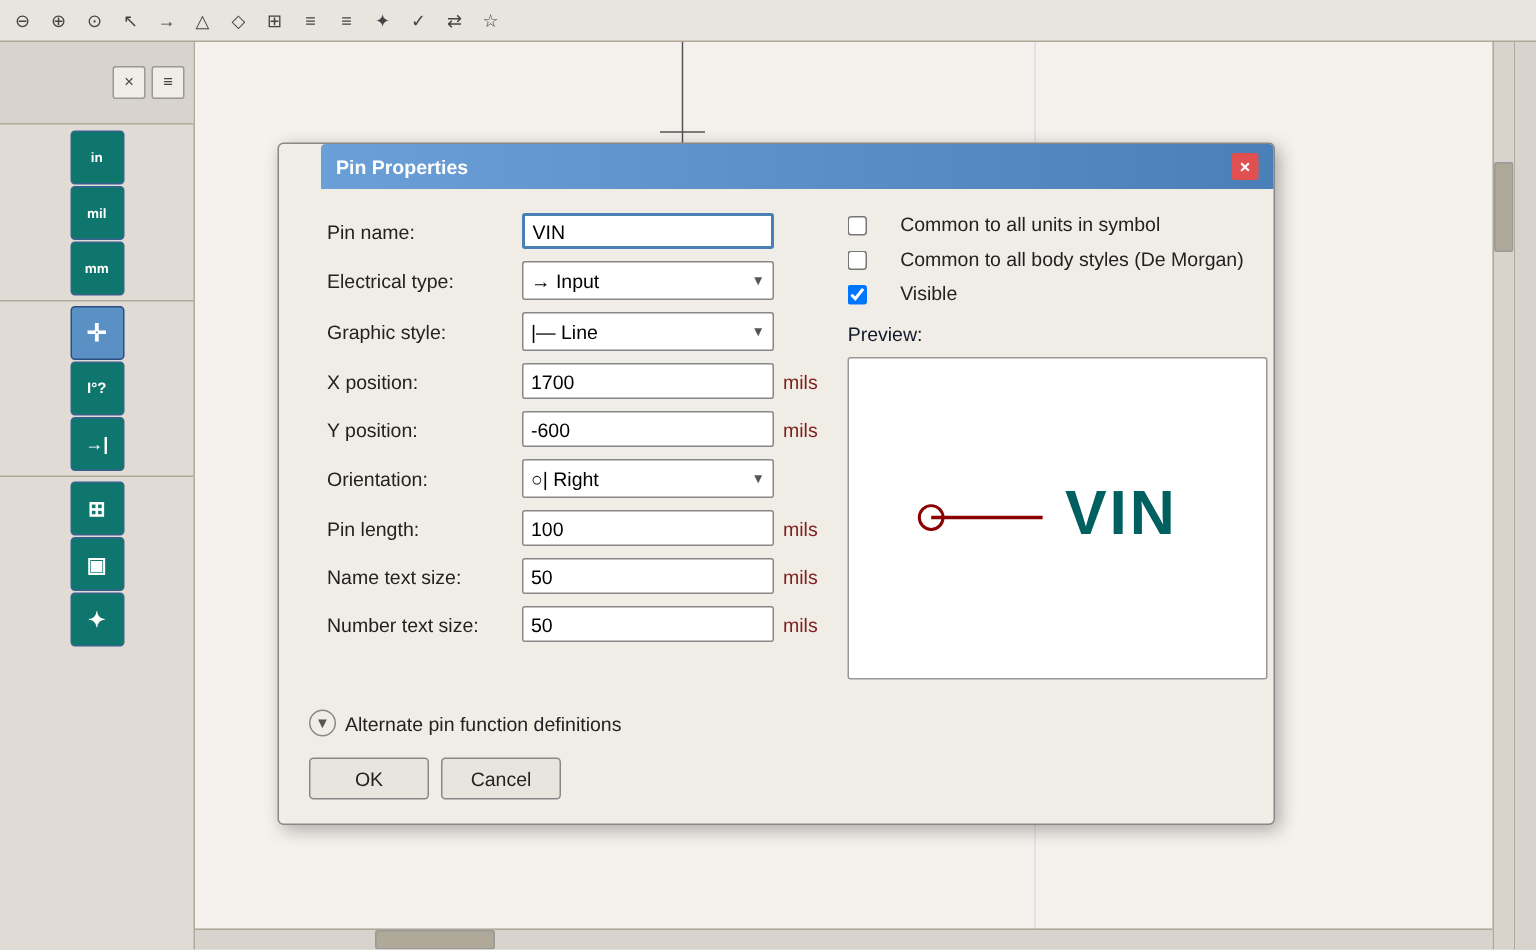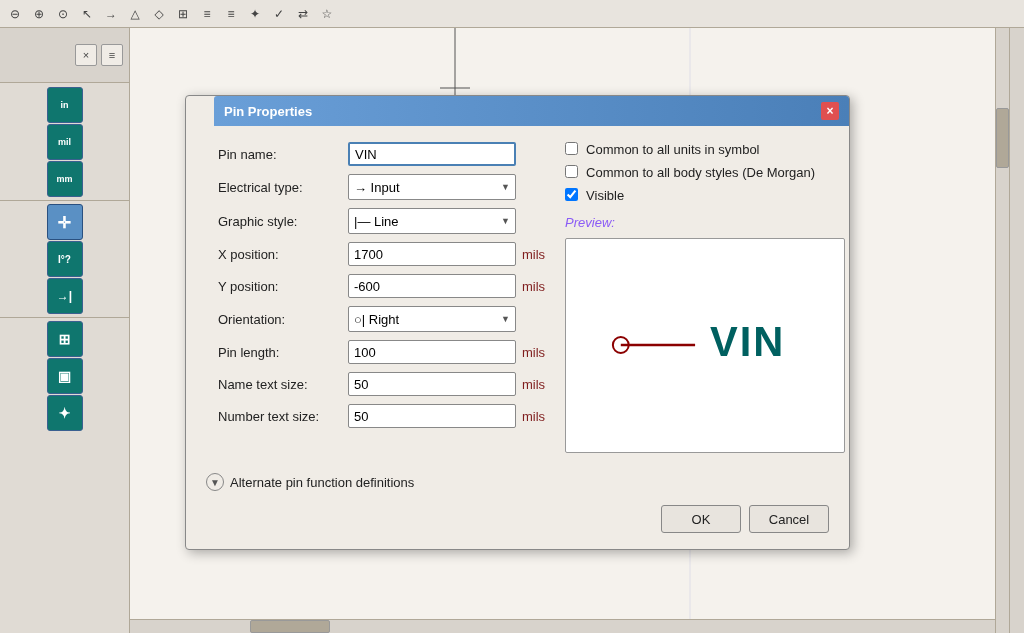--- a/index.html
+++ b/index.html
@@ -283,40 +283,39 @@
     
     .right-column {
       width: 300px;
       display: flex;
       flex-direction: column;
       gap: 8px;
     }
 
     .checkbox-row {
       display: flex;
-      align-items: flex-start;
-      gap: 8px;
+      align-items: flex-end;
+      gap: 22px;
     }
 
     .checkbox-row input[type="checkbox"] {
       width: 13px;
       height: 13px;
       cursor: pointer;
     }
 
     .checkbox-label {
       font-size: 13px;
       color: #222;
     }
 
     .preview-label {
       font-size: 13px;
-      color: #8b5cf6;
+      color: #0f172a;
       margin-top: 4px;
-      font-style: italic;
     }
 
     
     .preview-box {
       width: 280px;
       height: 215px;
       border: 1px solid #999;
       background: white;
       border-radius: 2px;
       display: flex;
@@ -357,21 +356,21 @@
       color: #555;
     }
 
     .alternate-label {
       font-size: 13px;
       color: #222;
     }
 
     .dialog-buttons {
       display: flex;
-      justify-content: flex-end;
+      justify-content: flex-start;
       gap: 8px;
     }
 
     .dlg-btn {
       width: 80px;
       height: 28px;
       border: 1px solid #888;
       border-radius: 3px;
       background: #e8e4de;
       font-size: 13px;

